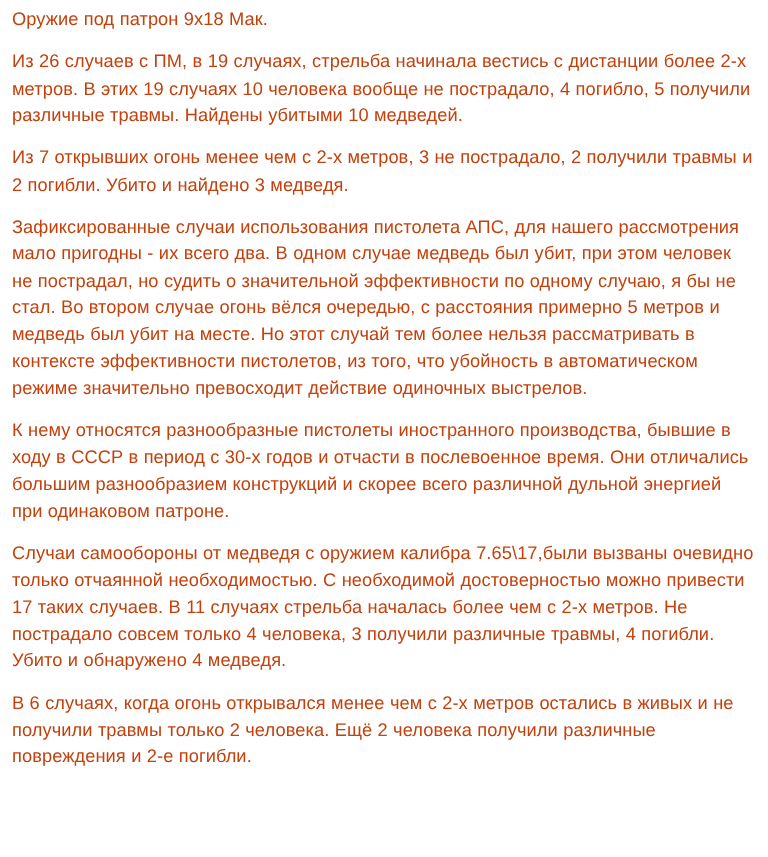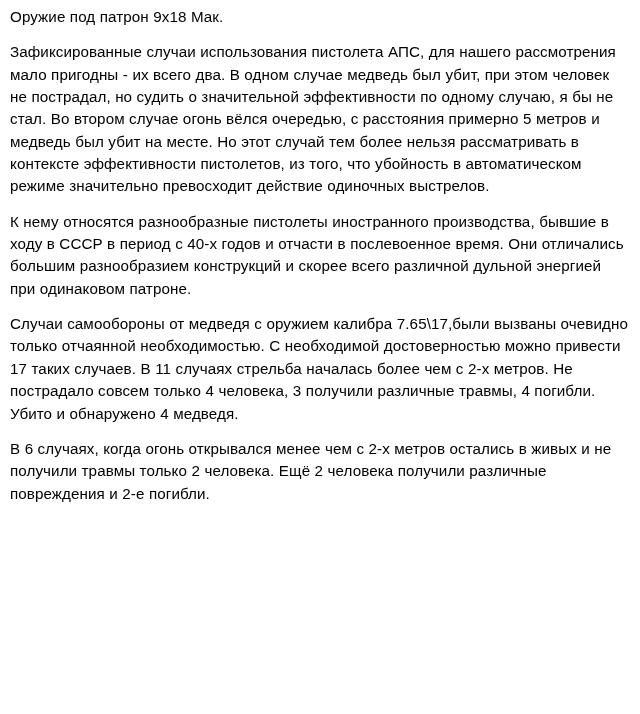--- a/index.html
+++ b/index.html
@@ -17,30 +17,32 @@
   .article {
     padding: 6px 10px 0 10px;
     box-sizing: border-box;
     width: 640px;
   }
   .para {
     font-size: 15.2px;
     line-height: 1.47;
     margin: 0 0 13px 0;
     text-align: left;
-    color: #000000;
+    color: #c2410c;
     letter-spacing: 0.005em;
     word-spacing: 0.01em;
   }
   .para:last-child {
     margin-bottom: 0;
   }
 </style>
 </head>
 <body>
 
 <div class="article">
   <p class="para">Оружие под патрон 9x18 Мак.</p>
+  <p class="para">Из 26 случаев с ПМ, в 19 случаях, стрельба начинала вестись с дистанции более 2-х метров. В этих 19 случаях 10 человека вообще не пострадало, 4 погибло, 5 получили различные травмы. Найдены убитыми 10 медведей.</p>
+  <p class="para">Из 7 открывших огонь менее чем с 2-х метров, 3 не пострадало, 2 получили травмы и 2 погибли. Убито и найдено 3 медведя.</p>
   <p class="para">Зафиксированные случаи использования пистолета АПС, для нашего рассмотрения мало пригодны - их всего два. В одном случае медведь был убит, при этом человек не пострадал, но судить о значительной эффективности по одному случаю, я бы не стал. Во втором случае огонь вёлся очередью, с расстояния примерно 5 метров и медведь был убит на месте. Но этот случай тем более нельзя рассматривать в контексте эффективности пистолетов, из того, что убойность в автоматическом режиме значительно превосходит действие одиночных выстрелов.</p>
-  <p class="para">К нему относятся разнообразные пистолеты иностранного производства, бывшие в ходу в СССР в период с 40-х годов и отчасти в послевоенное время. Они отличались большим разнообразием конструкций и скорее всего различной дульной энергией при одинаковом патроне.</p>
+  <p class="para">К нему относятся разнообразные пистолеты иностранного производства, бывшие в ходу в СССР в период с 30-х годов и отчасти в послевоенное время. Они отличались большим разнообразием конструкций и скорее всего различной дульной энергией при одинаковом патроне.</p>
   <p class="para">Случаи самообороны от медведя с оружием калибра 7.65\17,были вызваны очевидно только отчаянной необходимостью. С необходимой достоверностью можно привести 17 таких случаев. В 11 случаях стрельба началась более чем с 2-х метров. Не пострадало совсем только 4 человека, 3 получили различные травмы, 4 погибли. Убито и обнаружено 4 медведя.</p>
   <p class="para">В 6 случаях, когда огонь открывался менее чем с 2-х метров остались в живых и не получили травмы только 2 человека. Ещё 2 человека получили различные повреждения и 2-е погибли.</p>
 </div>
 
 </body></html>

